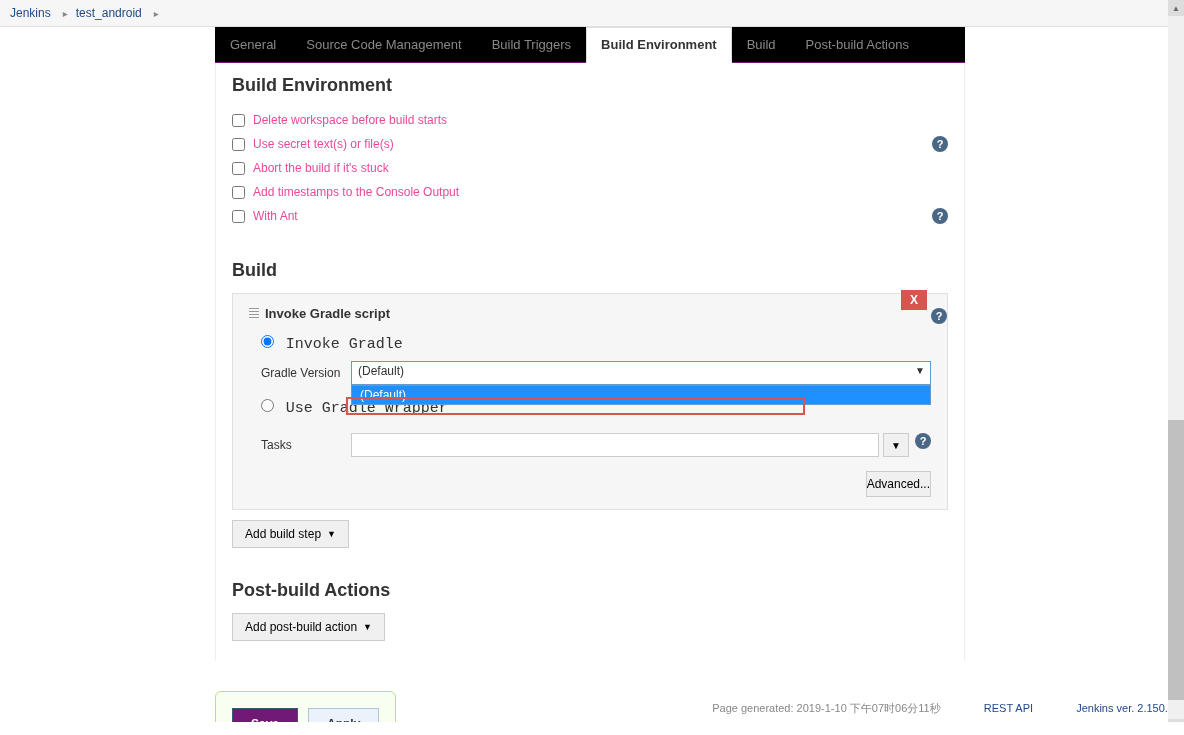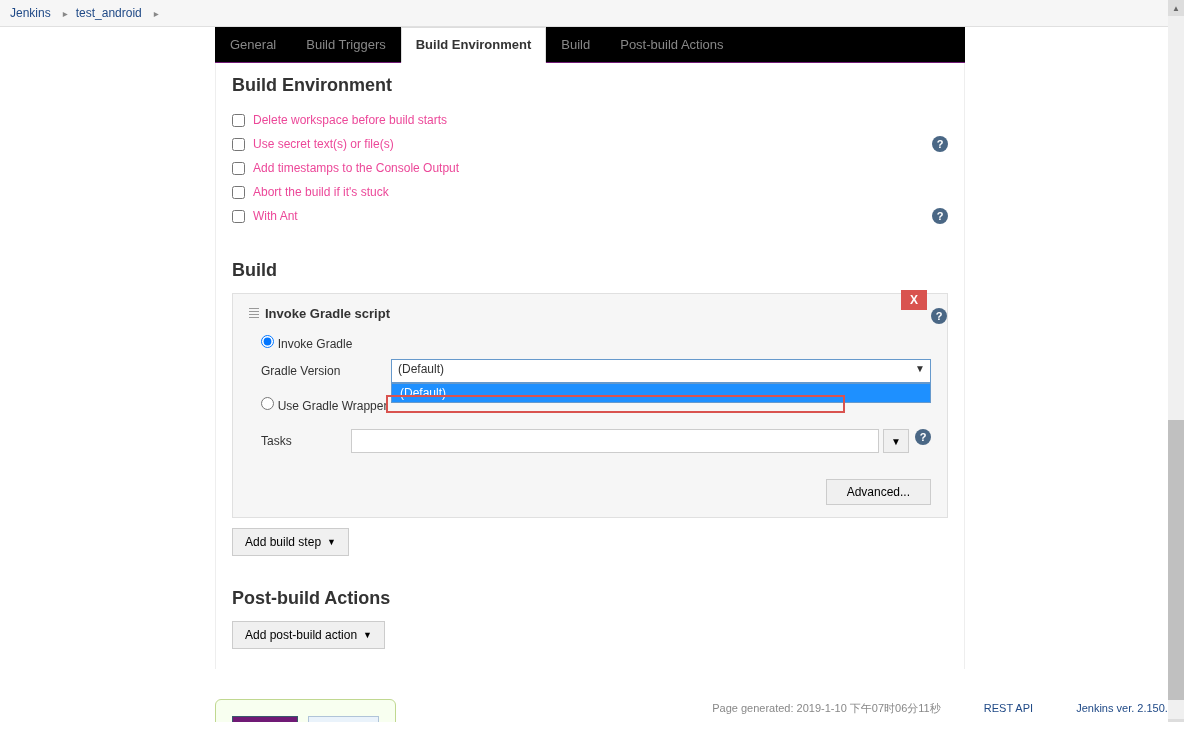--- a/index.html
+++ b/index.html
@@ -16,33 +16,33 @@
 .chk-row { display: flex; align-items: center; padding: 5px 0; position: relative; }
 .chk-row input[type=checkbox] { margin-right: 8px; }
 .chk-row label { font-size: 12px; color: #ec4899; }
 .help-icon { position: absolute; right: 0; width: 16px; height: 16px; border-radius: 50%; background: #4a6785; color: #fff; font-size: 11px; font-weight: bold; display: flex; align-items: center; justify-content: center; cursor: pointer; }
 .build-block { background: #f6f6f6; border: 1px solid #e0e0e0; padding: 12px 16px; position: relative; margin-bottom: 10px; }
 .block-title { font-weight: bold; font-size: 13px; margin-bottom: 10px; display: flex; align-items: center; }
 .drag-handle { display: inline-block; width: 10px; height: 12px; margin-right: 6px; background: repeating-linear-gradient(#999, #999 1px, transparent 1px, transparent 3px); }
 .close-x { position: absolute; top: -4px; right: 20px; background: #d9534f; color: #fff; width: 26px; height: 20px; display: flex; align-items: center; justify-content: center; font-weight: bold; font-size: 12px; cursor: pointer; }
 .block-help { position: absolute; top: 14px; right: 0px; }
 .radio-row { padding: 4px 0 4px 12px; }
-.radio-row label { font-size: 12px; margin-left: 0; }
+.radio-row label { font-size: 15px; margin-left: 8px; font-family: Liberation Mono, monospace; }
 .field-row { display: flex; align-items: flex-start; padding: 4px 0 4px 12px; position: relative; }
 .field-label { width: 90px; font-size: 12px; padding-top: 5px; }
-.select-wrap { flex: 1; position: relative; margin-left: 40px; }
+.select-wrap { flex: 1; position: relative; }
 .select-ctrl { width: 100%; height: 24px; border: 1px solid #6699cc; background: #fff; font-size: 12px; padding: 2px 6px; appearance: none; }
 .select-arrow { position: absolute; right: 6px; top: 4px; font-size: 10px; pointer-events: none; }
 .dropdown-open { position: absolute; top: 24px; left: 0; right: 0; background: #fff; border: 1px solid #6699cc; z-index: 10; }
 .dropdown-open .opt { padding: 2px 8px; font-size: 12px; }
 .dropdown-open .opt.sel { background: #1e90ff; color: #fff; }
 .highlight-box { position: absolute; border: 2px solid #d9534f; pointer-events: none; z-index: 20; }
 .tasks-input { flex: 1; height: 24px; border: 1px solid #ccc; padding: 2px 6px; font-size: 12px; }
 .dd-btn { width: 26px; height: 24px; border: 1px solid #ccc; background: #f0f0f0; margin-left: 4px; font-size: 10px; cursor: pointer; }
-.adv-btn { float: right; margin-top: 22px; padding: 5px 20px; background: #f0f0f0; border: 1px solid #ccc; font-size: 12px; cursor: pointer; }
+.adv-btn { float: right; margin-top: 10px; padding: 5px 0; background: #f0f0f0; border: 1px solid #ccc; font-size: 12px; cursor: pointer; }
 .dropdown-btn { padding: 6px 12px; background: #f0f0f0; border: 1px solid #ccc; font-size: 12px; cursor: pointer; display: inline-flex; align-items: center; }
 .dropdown-btn .caret { margin-left: 6px; font-size: 9px; }
 .button-bar { margin-top: 30px; padding: 16px; border: 1px solid #c0d890; background: #f8fff0; border-radius: 6px; display: inline-flex; gap: 10px; }
 .btn-save { background: #701a75; color: #fff; border: 1px solid #3a5a6b; padding: 8px 18px; font-weight: bold; font-size: 12px; cursor: pointer; }
 .btn-apply { background: #eaf3fb; color: #333; border: 1px solid #b0c4d8; padding: 8px 18px; font-weight: bold; font-size: 12px; cursor: pointer; }
 .footer { position: absolute; bottom: 0; right: 10px; font-size: 11px; color: #888; padding: 6px 0; }
 .footer a { color: #204a87; margin-left: 10px; padding-left: 30px; }
 .scroll-track { position: absolute; right: 0; top: 0; width: 16px; height: 735px; background: #f0f0f0; }
 .scroll-btn { width: 16px; height: 16px; background: #ddd; display: flex; align-items: center; justify-content: center; font-size: 8px; color: #666; }
 .scroll-thumb { position: absolute; right: 0; width: 16px; background: #c0c0c0; }
@@ -56,44 +56,45 @@
   <div class="topbar">
     <a>Jenkins</a>
     <span class="sep">▸</span>
     <a>test_android</a>
     <span class="sep">▸</span>
   </div>
 
   <div class="main">
     <div class="tabs">
       <div class="tab">General</div>
+      <div class="tab">Source Code Management</div>
       <div class="tab">Build Triggers</div>
       <div class="tab active">Build Environment</div>
       <div class="tab">Build</div>
       <div class="tab">Post-build Actions</div>
     </div>
 
     <div class="section">
       <h3>Build Environment</h3>
       <div class="chk-row">
         <input type="checkbox" style="">
         <label>Delete workspace before build starts</label>
       </div>
       <div class="chk-row">
         <input type="checkbox" style="">
         <label>Use secret text(s) or file(s)</label>
         <span class="help-icon">?</span>
       </div>
       <div class="chk-row">
         <input type="checkbox" style="">
-        <label>Add timestamps to the Console Output</label>
+        <label>Abort the build if it's stuck</label>
       </div>
       <div class="chk-row">
         <input type="checkbox" style="">
-        <label>Abort the build if it's stuck</label>
+        <label>Add timestamps to the Console Output</label>
       </div>
       <div class="chk-row">
         <input type="checkbox" style="">
         <label>With Ant</label>
         <span class="help-icon">?</span>
       </div>
     </div>
 
     <div class="section">
       <h3>Build</h3>

